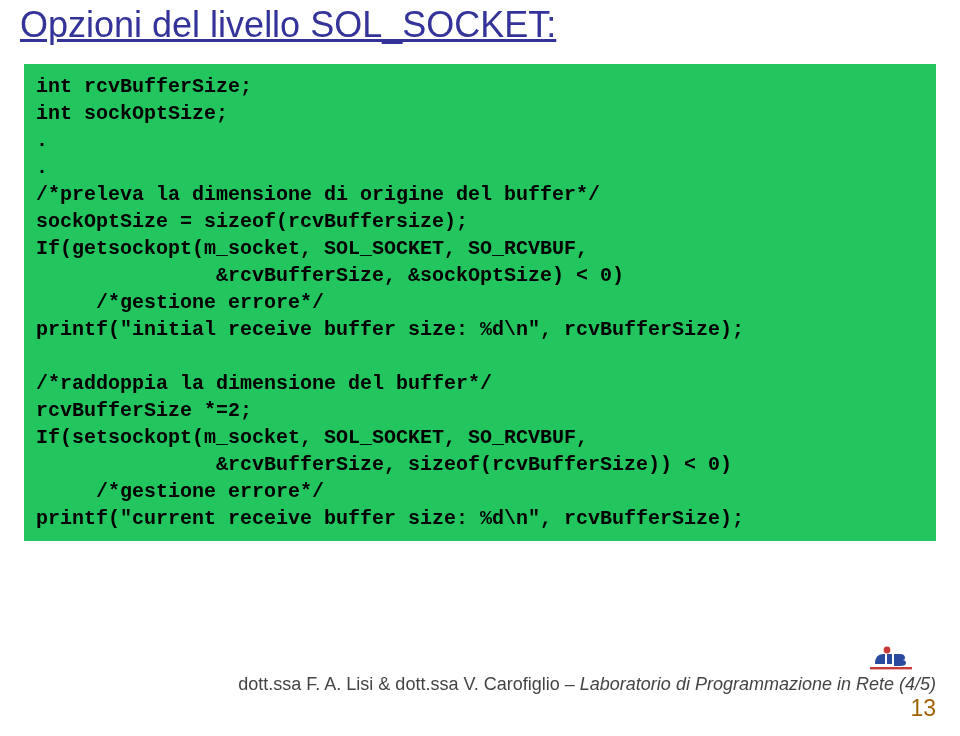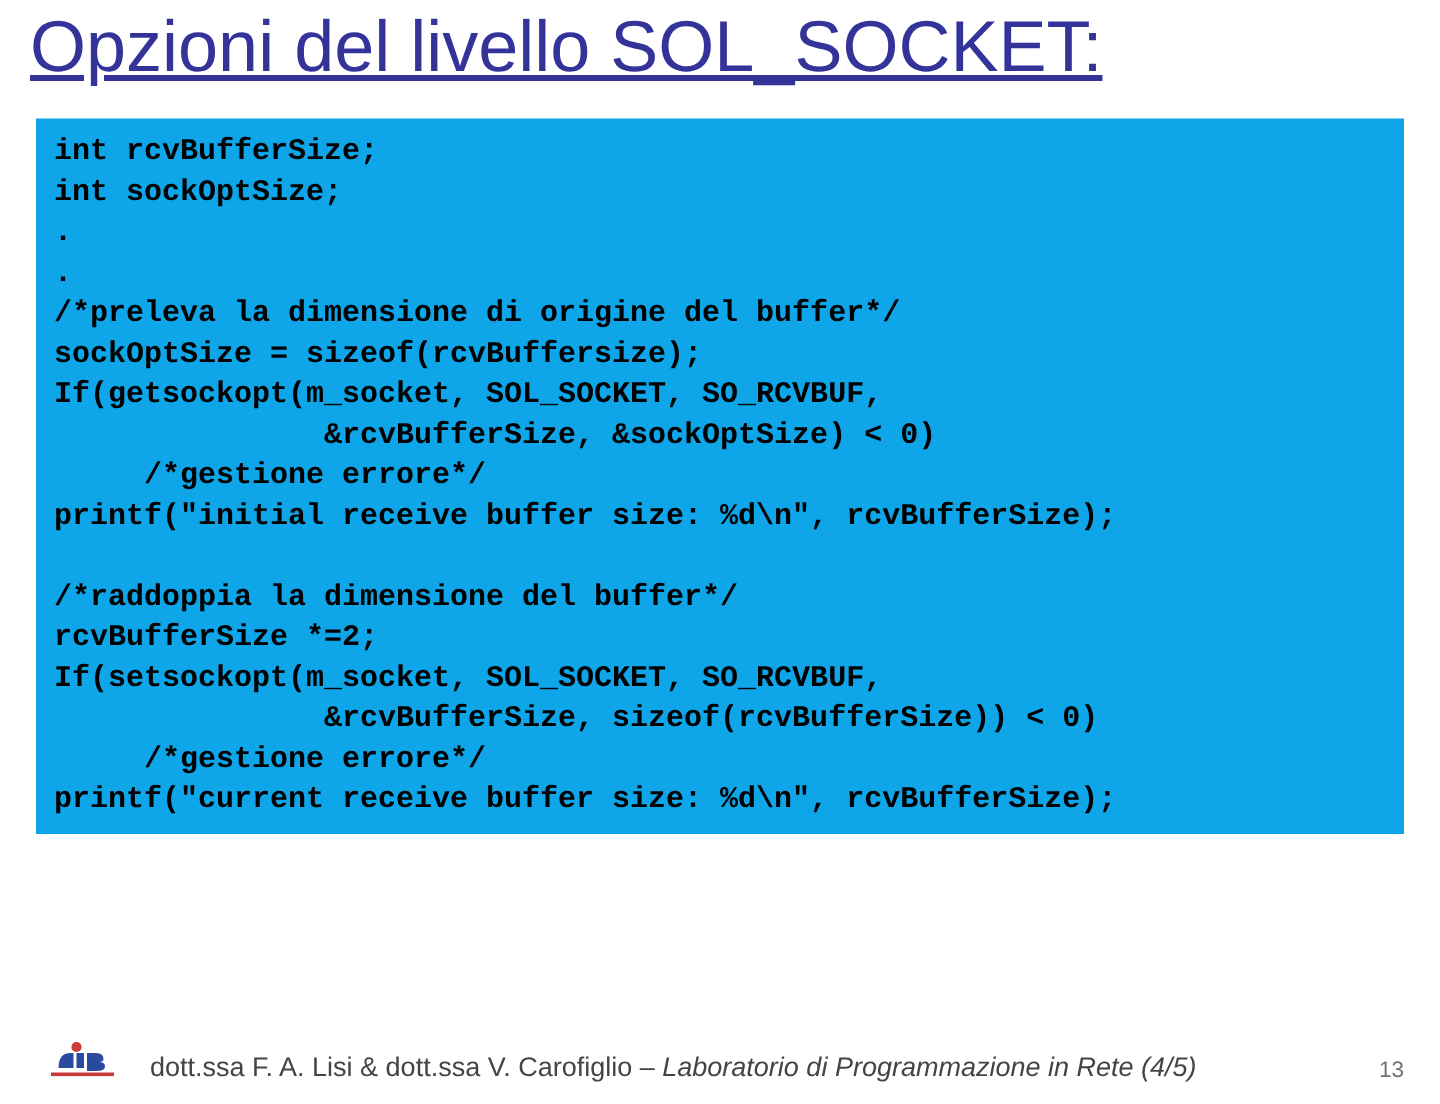--- a/index.html
+++ b/index.html
@@ -6,59 +6,60 @@
   body {
     width: 960px;
     height: 736px;
     background: #ffffff;
     font-family: "Comic Sans MS", cursive, sans-serif;
     position: relative;
     overflow: hidden;
   }
   .title {
     padding: 4px 20px 18px 20px;
-    font-size: 48px;
+    font-size: 36px;
     color: #333399;
     text-decoration: underline;
     line-height: 1.18;
   }
   .codebox {
     margin: 0 24px;
-    background: #0ea5e9;
+    background: #22c55e;
     padding: 9px 12px 9px 12px;
     font-family: "Courier New", monospace;
     font-size: 20px;
     font-weight: bold;
     color: #000;
     line-height: 1.35;
     white-space: pre;
   }
   .footer {
     position: absolute;
     bottom: 14px;
     left: 0;
     width: 100%;
     display: flex;
     align-items: flex-end;
     padding: 0 24px;
     font-family: "Comic Sans MS", cursive, sans-serif;
     font-size: 18px;
     color: #444;
+    flex-direction: column;
   }
   .footer-logo {
     width: 66px;
     height: 32px;
     margin-right: 10px;
     flex-shrink: 0;
   }
   .footer-text { flex: 1; }
   .footer-text .italic { font-style: italic; }
   .footer-pagenum {
-    font-size: 15px;
-    color: #737373;
+    font-size: 23px;
+    color: #a16207;
     margin-left: 12px;
   }
 </style>
 </head>
 <body>
 
 <div class="title">
   <span>Opzioni del livello SOL_SOCKET:</span><br>
 </div>
 

